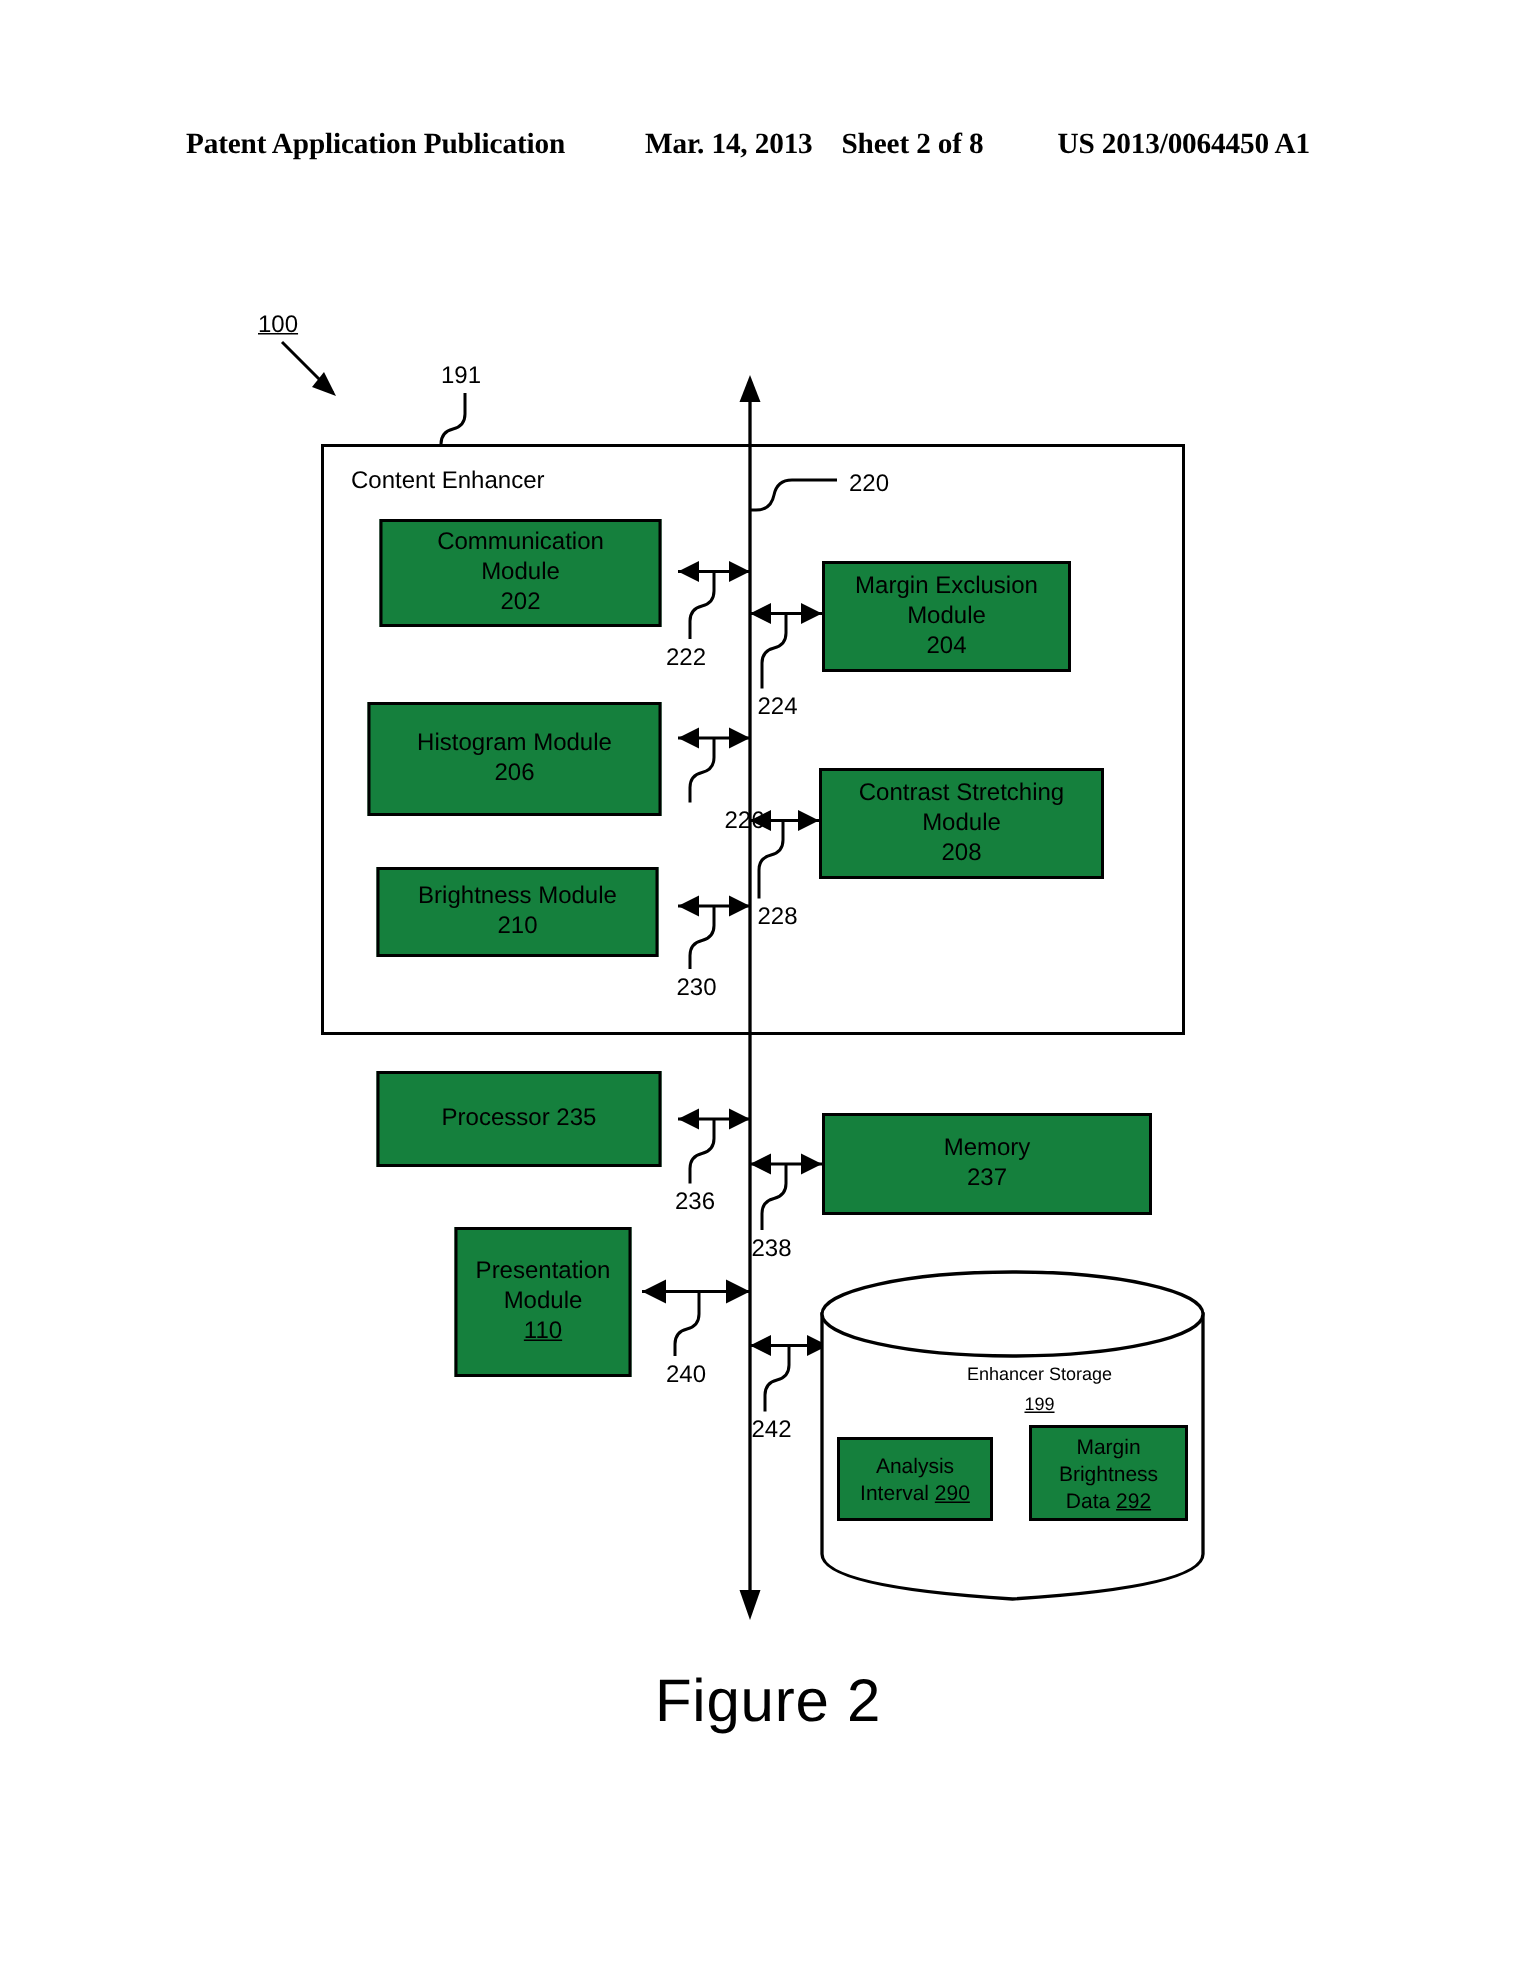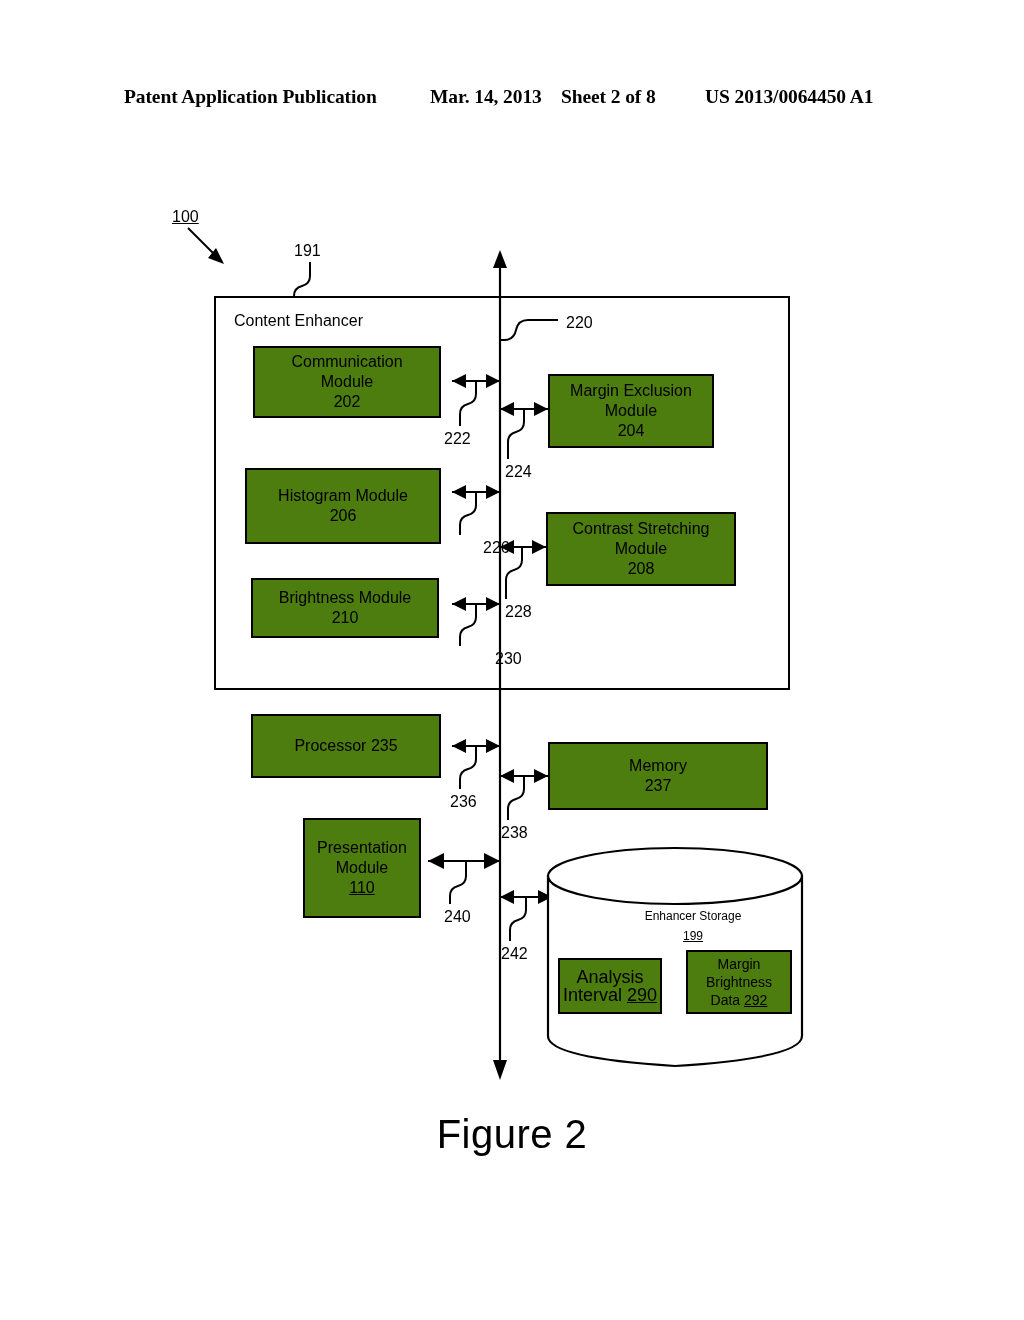--- a/index.html
+++ b/index.html
@@ -32,21 +32,21 @@
   #page-header .hdr-pub   { position: absolute; left: 124px;  top: 0; }
   #page-header .hdr-date  { position: absolute; left: 430px;  top: 0; }
   #page-header .hdr-sheet { position: absolute; left: 561px;  top: 0; }
   #page-header .hdr-num   { position: absolute; left: 705px;  top: 0; }
 
   
   .dbox {
     position: absolute;
     box-sizing: border-box;
     border: 2px solid #000;
-    background: #4d7c0f;
+    background: #15803d;
     display: flex;
     flex-direction: column;
     align-items: center;
     justify-content: center;
     text-align: center;
     font-size: 16px;
     line-height: 20px;
   }
   .dbox .ln { display: block; white-space: nowrap; }
   .u { text-decoration: underline; }
@@ -78,21 +78,21 @@
   
   #margin-module    { left: 548px; top: 374px; width: 166px; height: 74px; }
   #contrast-module  { left: 546px; top: 512px; width: 190px; height: 74px; }
 
   
   #processor-box    { left: 251px; top: 714px; width: 190px; height: 64px; }
   #memory-box       { left: 548px; top: 742px; width: 220px; height: 68px; }
   #presentation-box { left: 303px; top: 818px; width: 118px; height: 100px; }
 
   
-  #analysis-interval-box { left: 558px; top: 958px; width: 104px; height: 56px; font-size: 18px; line-height: 18px; }
+  #analysis-interval-box { left: 558px; top: 958px; width: 104px; height: 56px; font-size: 14px; line-height: 18px; }
   #margin-data-box       { left: 686px; top: 950px; width: 106px; height: 64px; font-size: 14px; line-height: 18px; }
 
   
   #enhancer-storage {
     position: absolute;
     left: 546px;
     top: 846px;
     width: 258px;
     height: 240px;
   }
@@ -113,21 +113,21 @@
     font-size: 16px;
     white-space: nowrap;
   }
   #ref-100 { left: 172px; top: 208px; font-size: 16px; text-decoration: underline; }
   #ref-191 { left: 294px; top: 242px; }
   #ref-220 { left: 566px; top: 314px; }
   #ref-222 { left: 444px; top: 430px; }
   #ref-224 { left: 505px; top: 463px; }
   #ref-226 { left: 451px; top: 539px; margin-left: 32px; }
   #ref-228 { left: 505px; top: 603px; }
-  #ref-230 { left: 451px; top: 650px; margin-left: 44px; }
+  #ref-230 { left: 451px; top: 650px; }
   #ref-236 { left: 450px; top: 793px; }
   #ref-238 { left: 501px; top: 824px; }
   #ref-240 { left: 444px; top: 908px; }
   #ref-242 { left: 501px; top: 945px; }
 
   
   #figure-caption {
     position: absolute;
     left: 0;
     top: 1112px;

